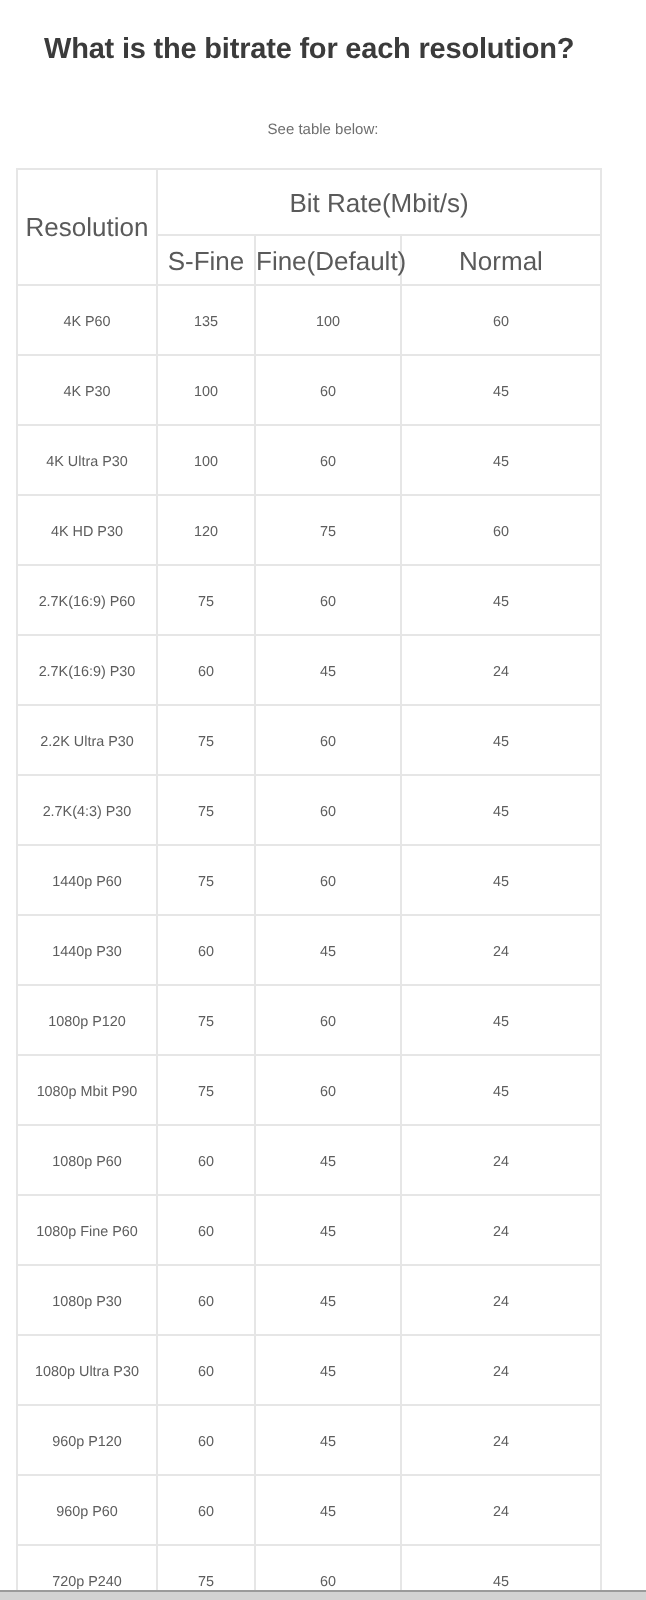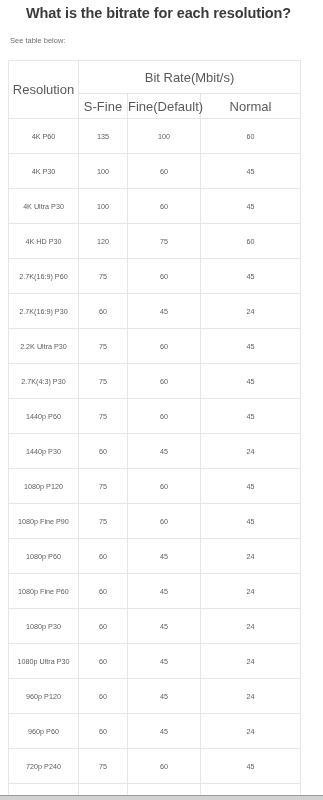--- a/index.html
+++ b/index.html
@@ -20,36 +20,37 @@
     position: absolute;
     left: 0;
     top: 0;
     width: 323px;
     height: 795px;
     background: #ffffff;
     overflow: hidden;
   }
 
   .page-title {
-    margin: 0;
-    padding: 4px 10px 0 26px;
+    margin: 12px;
+    padding: 4px 10px 0 10px;
     font-size: 14.5px;
     font-weight: bold;
     line-height: 18px;
     color: #3b3b3b;
     letter-spacing: -0.1px;
     white-space: nowrap;
   }
 
   .intro-text {
     margin: 0;
     padding: 14px 10px 0 10px;
     font-size: 7.5px;
     line-height: 10px;
     color: #6f6f6f;
+    text-align: center;
   }
 
   .table-wrap {
     padding: 14px 23px 0 8px;
   }
 
   table.bitrate-table {
     width: 292px;
     border-collapse: collapse;
     table-layout: fixed;
@@ -192,21 +193,21 @@
             <td>45</td>
             <td>24</td>
           </tr>
           <tr>
             <td>1080p P120</td>
             <td>75</td>
             <td>60</td>
             <td>45</td>
           </tr>
           <tr>
-            <td>1080p Fine P90</td>
+            <td>1080p Mbit P90</td>
             <td>75</td>
             <td>60</td>
             <td>45</td>
           </tr>
           <tr>
             <td>1080p P60</td>
             <td>60</td>
             <td>45</td>
             <td>24</td>
           </tr>

